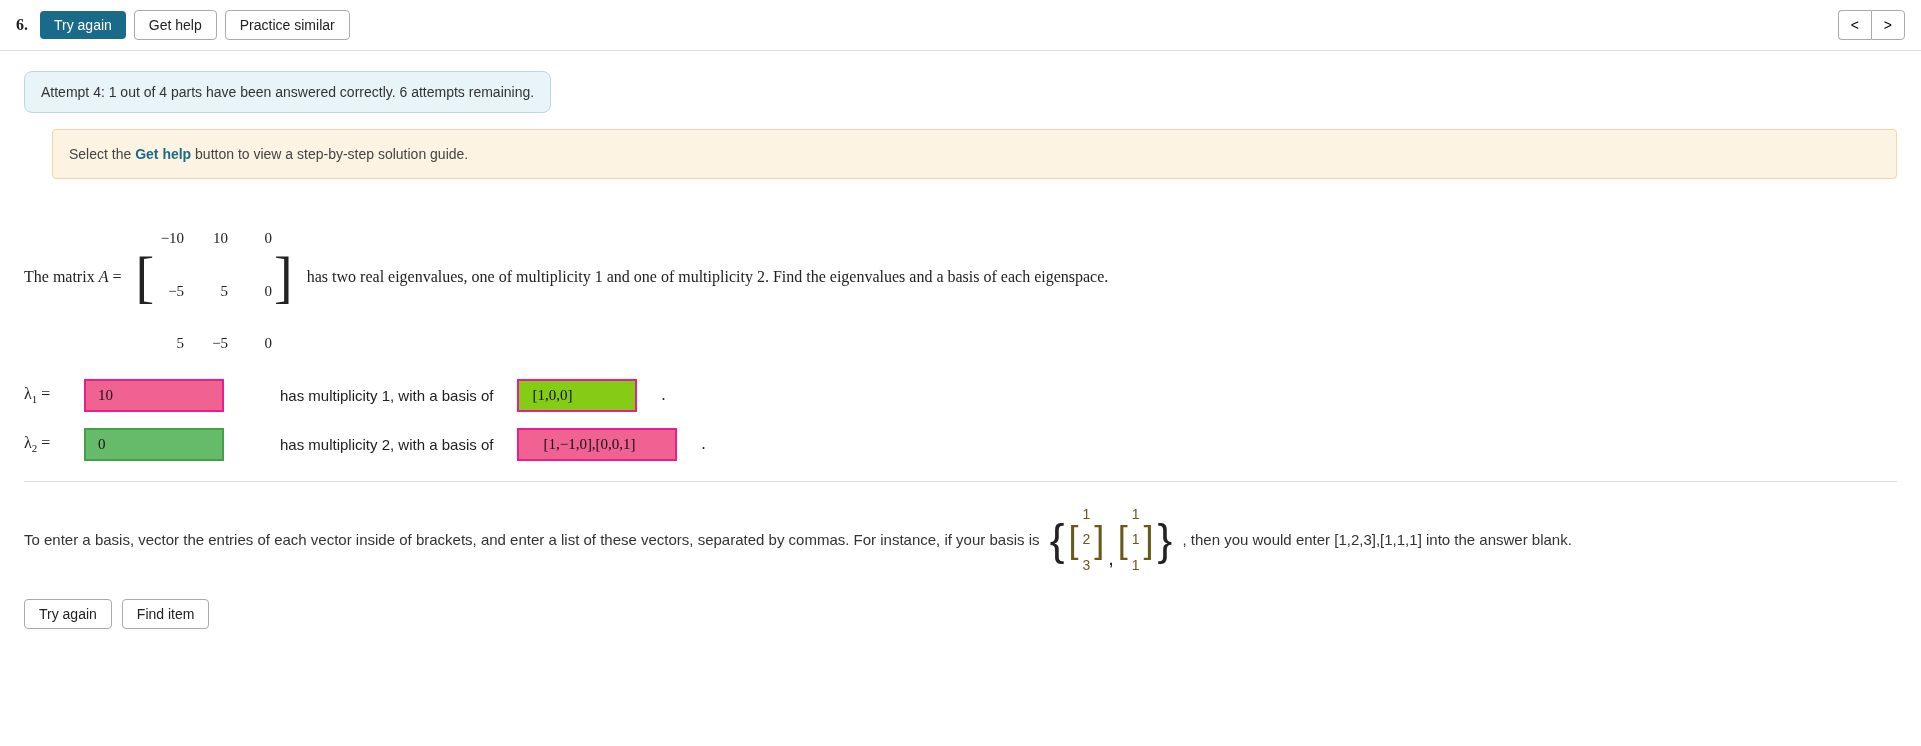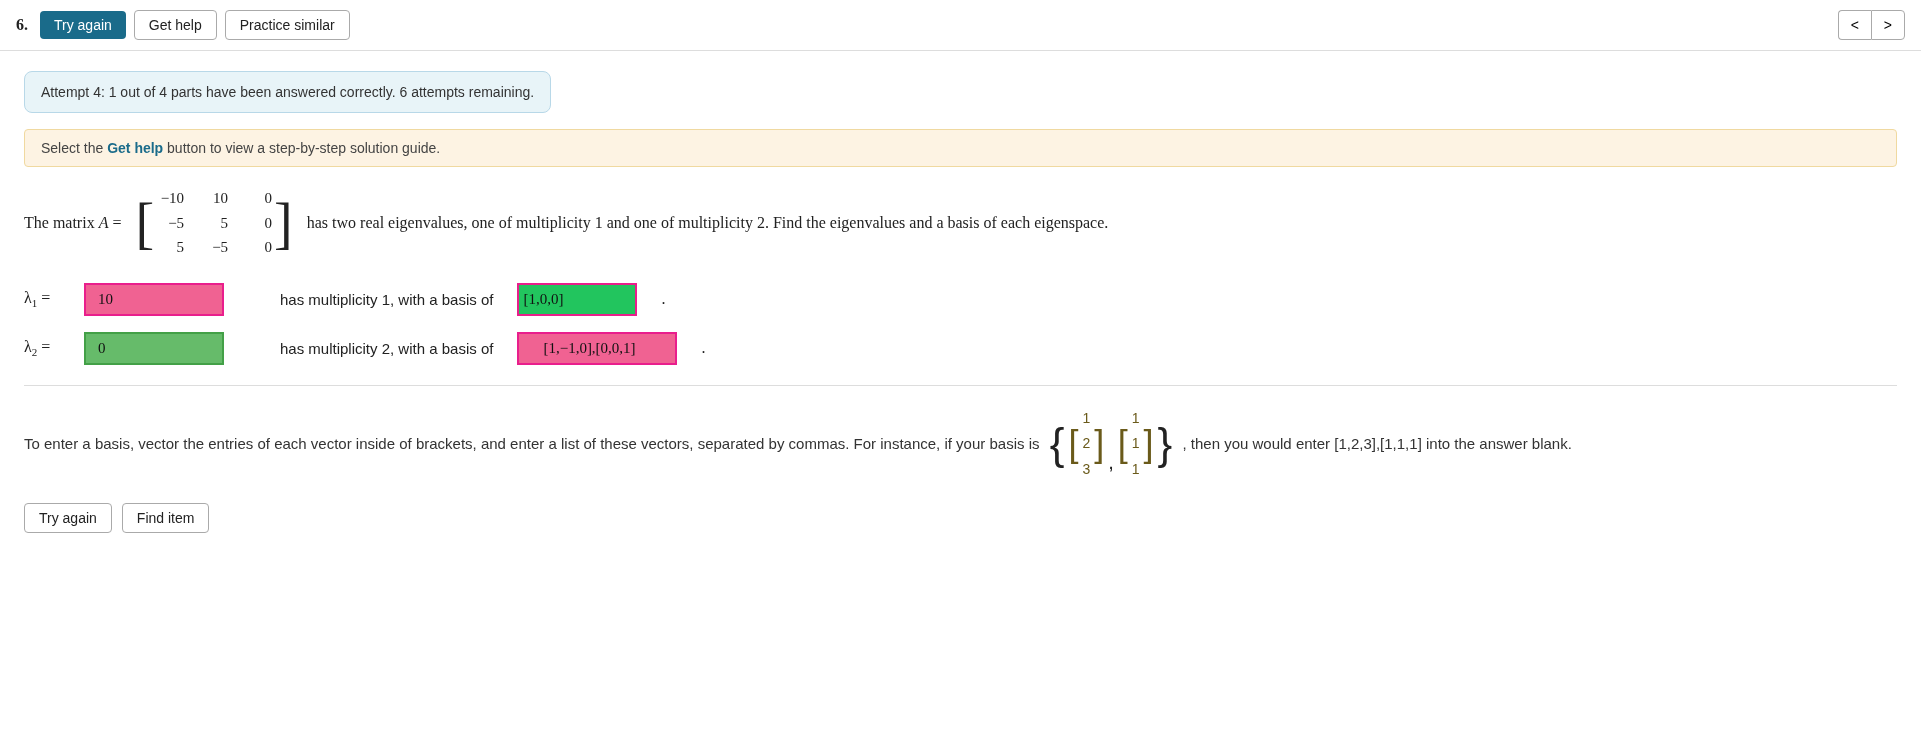--- a/index.html
+++ b/index.html
@@ -72,25 +72,26 @@
       font-family: Arial, sans-serif;
       font-size: 14px;
       color: #333;
       display: inline-block;
     }
 
     .help-banner {
       background: #fdf3e3;
       border: 1px solid #f0d9a0;
       border-radius: 4px;
-      padding: 10px 16px;
+      padding: 16px 16px;
       margin-bottom: 20px;
       font-family: Arial, sans-serif;
       font-size: 14px;
       color: #444;
+      margin-left: 28px;
     }
     .help-banner .get-help-link {
       color: #1a6b8a;
       font-weight: bold;
     }
 
     .problem-statement {
       display: flex;
       align-items: center;
       flex-wrap: wrap;
@@ -116,20 +117,21 @@
     .matrix-grid {
       display: grid;
       grid-template-columns: repeat(3, 1fr);
       gap: 2px 16px;
       text-align: right;
       font-size: 15px;
     }
     .matrix-cell {
       min-width: 28px;
       text-align: right;
+      margin-top: 28px;
     }
 
     .eigenvalue-row {
       display: flex;
       align-items: center;
       gap: 24px;
       margin-bottom: 16px;
       font-size: 16px;
     }
     .eigenvalue-label {
@@ -150,23 +152,23 @@
       background: #66bb6a;
       border: 2px solid #43a047;
       padding: 6px 12px;
       min-width: 140px;
       font-size: 15px;
       font-family: Georgia, serif;
       color: #111;
       display: inline-block;
     }
     .basis-highlighted-pink {
-      background: #22c55e;
+      background: #84cc16;
       border: 2px solid #e91e8c;
-      padding: 6px 4px;
+      padding: 6px 13px;
       min-width: 120px;
       font-size: 15px;
       font-family: Georgia, serif;
       color: #111;
       display: inline-block;
     }
     .basis-highlighted-pink2 {
       background: #f06292;
       border: 2px solid #e91e8c;
       padding: 6px 24px;

